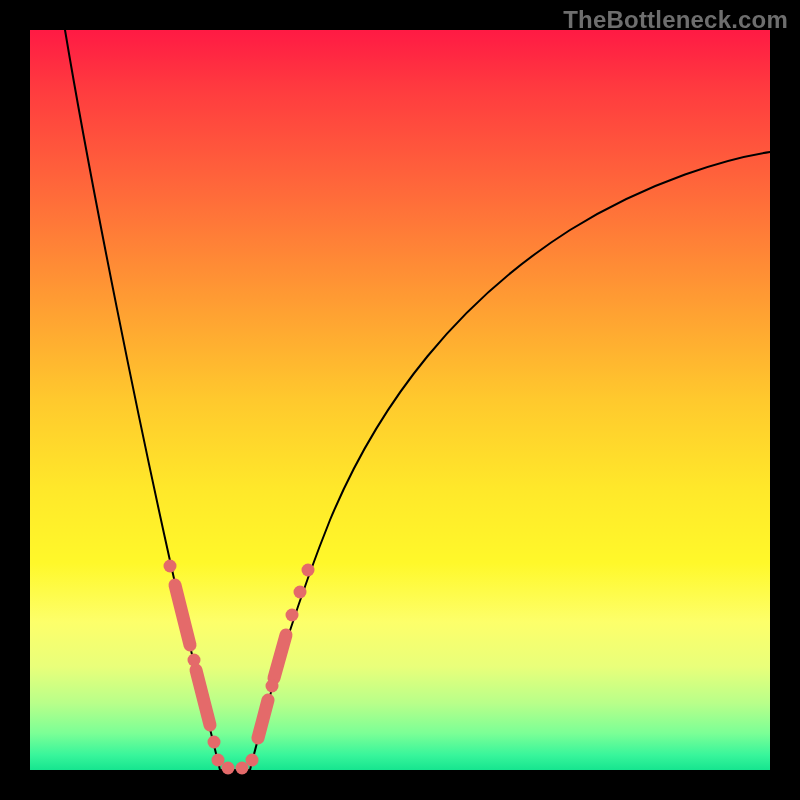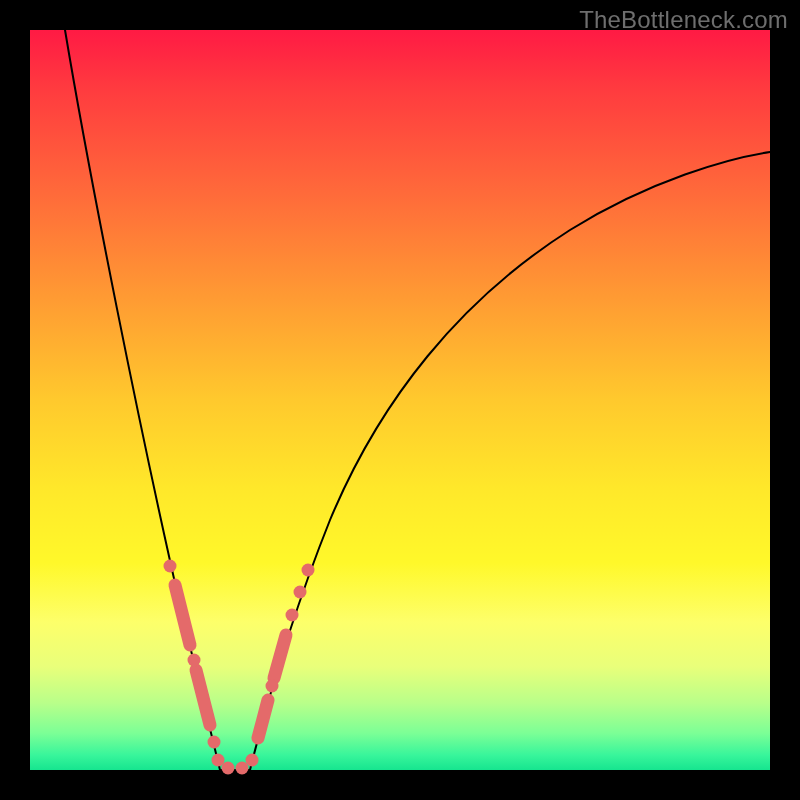--- a/index.html
+++ b/index.html
@@ -33,21 +33,21 @@
       #16e58f 100%
     );
   }
   .watermark {
     position: absolute;
     top: 6px;
     right: 12px;
     color: #6e6e6e;
     font-size: 24px;
     letter-spacing: 0.2px;
-    font-weight: 400;
+    font-weight: 700;
     user-select: none;
   }
   svg.curve {
     position: absolute;
     left: 0;
     top: 0;
     width: 740px;
     height: 740px;
     overflow: visible;
   }

